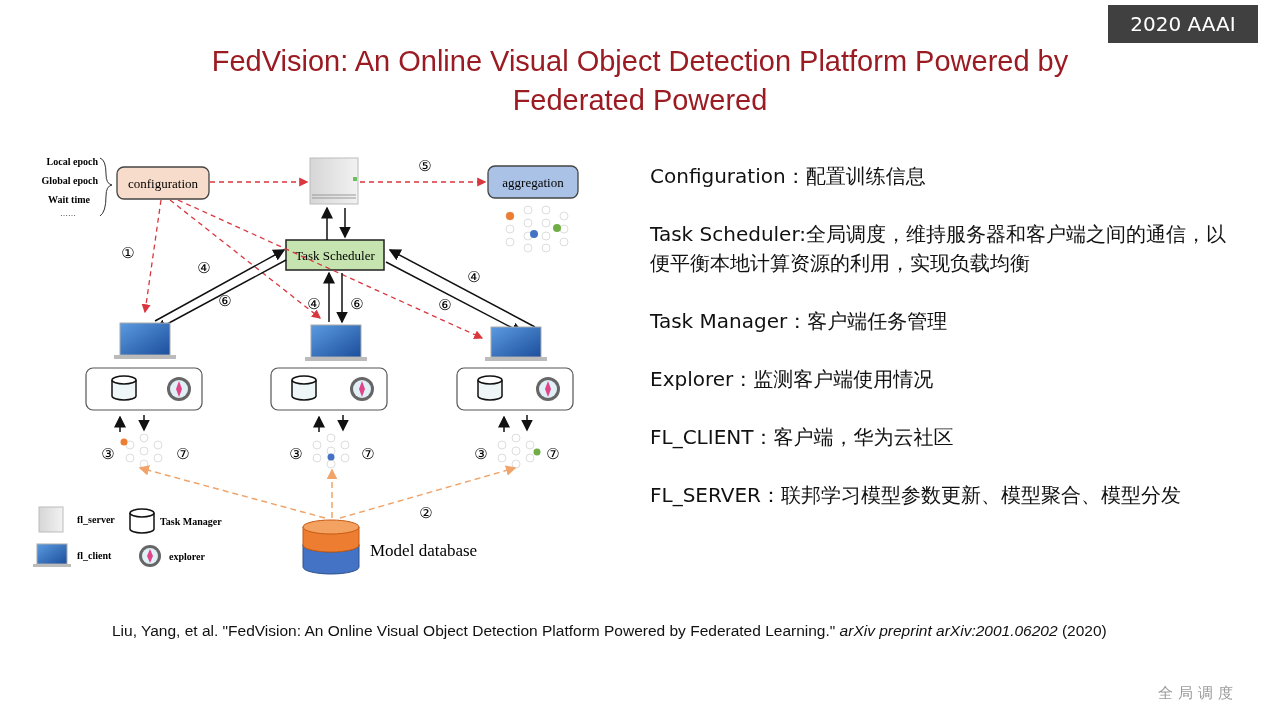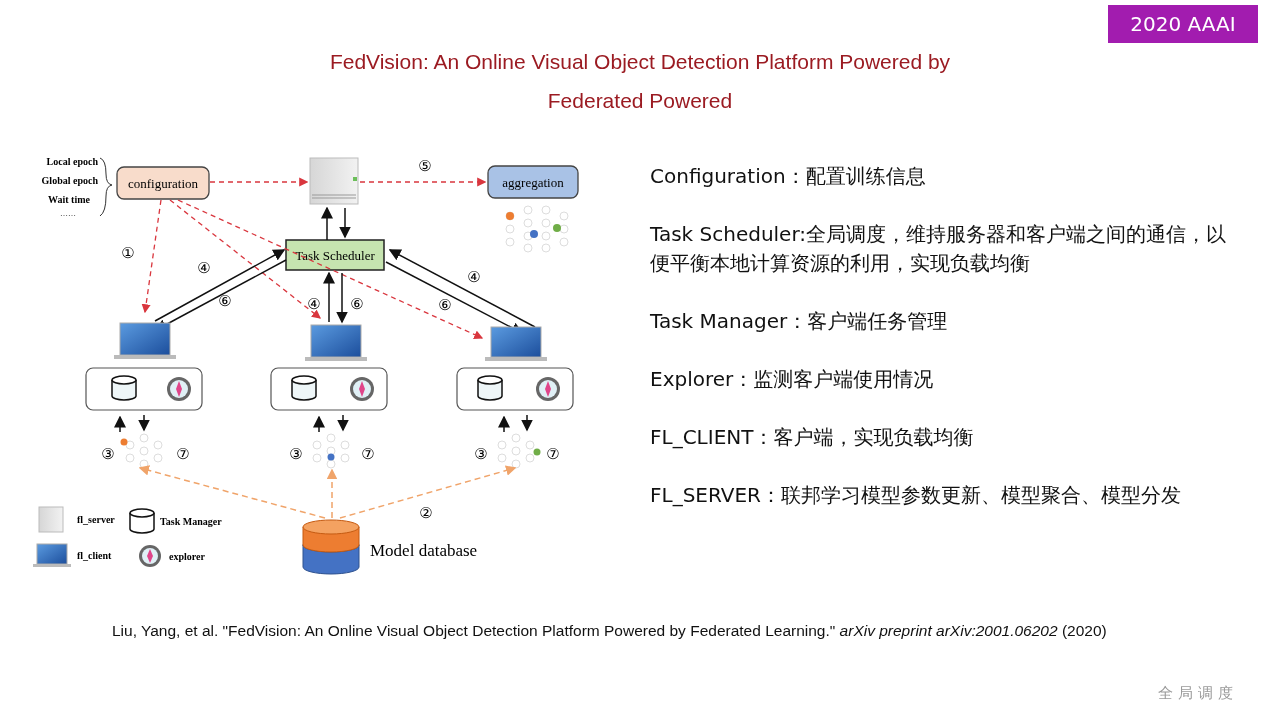--- a/index.html
+++ b/index.html
@@ -1,18 +1,18 @@
 <!DOCTYPE html>
 <html><head>
 <meta charset="utf-8">
 <style>
   html,body{margin:0;padding:0;background:#fff;}
   body{width:1280px;height:720px;position:relative;overflow:hidden;font-family:"Liberation Sans",sans-serif;}
-  .badge{position:absolute;left:1108px;top:5px;width:150px;height:38px;background:#a21caf;color:#fff;font-size:20px;display:flex;align-items:center;justify-content:center;font-family:"DejaVu Sans",sans-serif;}
-  .title{position:absolute;left:120px;top:42px;width:1040px;text-align:center;color:#9b1b22;font-size:21px;line-height:39px;}
+  .badge{position:absolute;left:1108px;top:5px;width:150px;height:38px;background:#404040;color:#fff;font-size:20px;display:flex;align-items:center;justify-content:center;font-family:"DejaVu Sans",sans-serif;}
+  .title{position:absolute;left:120px;top:42px;width:1040px;text-align:center;color:#9b1b22;font-size:29px;line-height:39px;}
   .diagram{position:absolute;left:20px;top:140px;width:590px;height:450px;}
   .diagram svg{position:absolute;left:0;top:0;}
   .dtext{font-family:"Liberation Serif",serif;}
   .right{position:absolute;left:650px;top:162px;width:600px;color:#111;font-family:"DejaVu Sans",sans-serif;font-size:20px;line-height:29px;}
   .right p{margin:0 16px 29px 0;}
   .cite{position:absolute;left:112px;top:622px;width:1100px;font-size:15.5px;color:#111;font-family:"Liberation Sans",sans-serif;}
   .cite i{font-style:italic;margin-top:40px;}
   .footer{position:absolute;left:1158px;top:684px;color:#9a9a9a;font-size:15px;letter-spacing:5px;font-family:"DejaVu Sans",sans-serif;}
 </style>
 </head>
@@ -246,19 +246,19 @@
     <text class="dtext" x="149" y="420" font-size="10" font-weight="bold">explorer</text>
   </g>
 </svg>
 </div>
 
 <div class="right">
   <p><span>Configuration</span><span>：</span><span>配置训练信息</span></p>
   <p><span>Task Scheduler</span><span>:</span><span>全局调度，维持服务器和客户端之间的通信，以便平衡本地计算资源的利用，实现负载均衡</span></p>
   <p><span>Task Manager</span><span>：</span><span>客户端任务管理</span></p>
   <p><span>Explorer</span><span>：</span><span>监测客户端使用情况</span></p>
-  <p><span>FL_CLIENT</span><span>：</span><span>客户端，实现负载均衡</span></p>
+  <p><span>FL_CLIENT</span><span>：</span><span>客户端，华为云社区</span></p>
   <p><span>FL_SERVER</span><span>：</span><span>联邦学习模型参数更新、模型聚合、模型分发</span></p>
 </div>
 
 <div class="cite"><span>Liu, Yang, et al. "FedVision: An Online Visual Object Detection Platform Powered by Federated Learning." </span><i>arXiv preprint arXiv:2001.06202</i><span> (2020)</span></div>
 
 <div class="footer">全局调度</div>
 
 </body></html>

